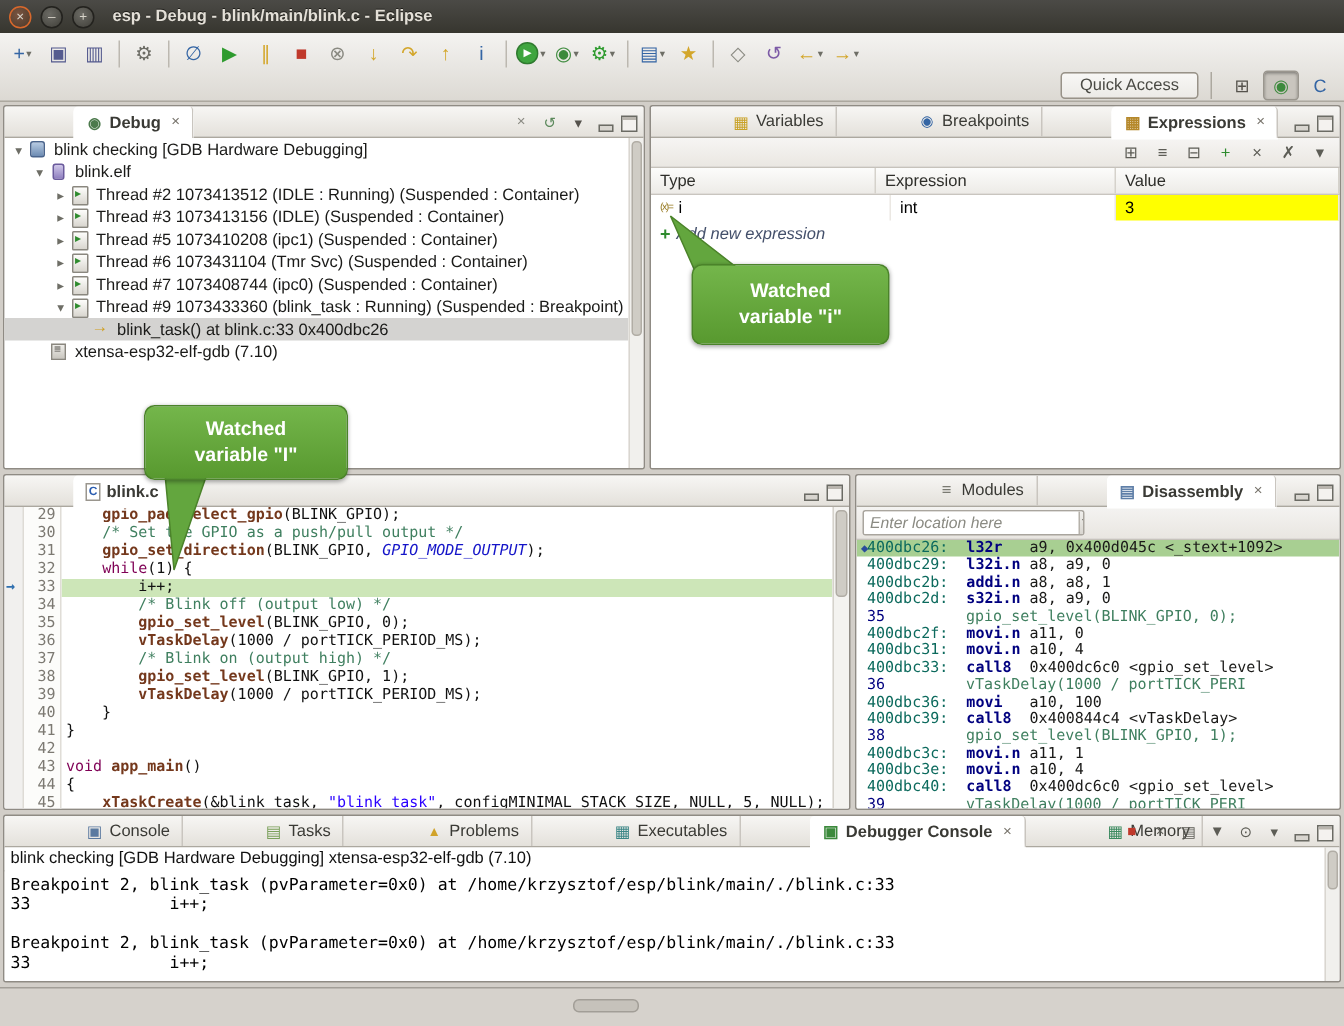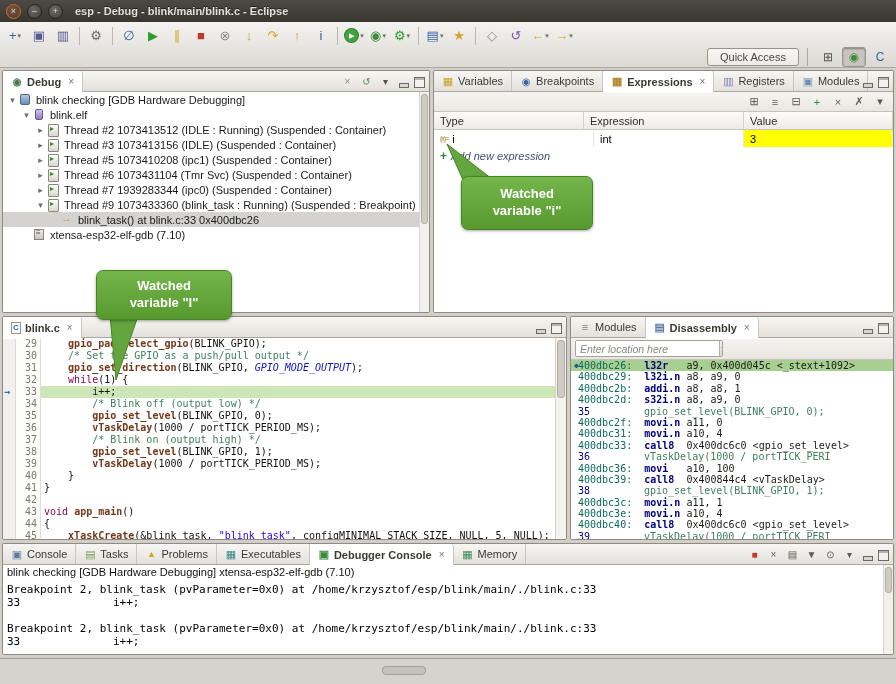--- a/index.html
+++ b/index.html
@@ -41,21 +41,21 @@
   .panel { position:absolute; background:#fff; border:1px solid #8f8b84; border-radius:2px; overflow:hidden; }
   .debug-panel   { left:2px;   top:70px;  width:428px; height:243px; }
   .vars-panel    { left:433px; top:70px;  width:461px; height:243px; }
   .editor-panel  { left:2px;   top:316px; width:565px; height:224px; }
   .disasm-panel  { left:570px; top:316px; width:324px; height:224px; }
   .console-panel { left:2px;   top:543px; width:892px; height:112px; }
 
   .tabs { height:21px; display:flex; align-items:stretch; position:relative;
     background:linear-gradient(#f7f6f4,#e4e1db); border-bottom:1px solid #aca89f; }
   .tab { display:flex; align-items:center; gap:4px; padding:0 8px; border-right:1px solid #c9c5bf;
-    color:#3a3a35; font-size:11px; white-space:nowrap; }
+    color:#3a3a35; font-size:11px; white-space:nowrap;margin-left:46px; }
   .tab.active { background:#fff; font-weight:bold; position:relative; z-index:2;
     border-top-left-radius:3px; border-top-right-radius:3px; box-shadow:0 1px 0 #fff; height:21px; }
   .tclose { color:#77736b; font-size:10px; margin-left:3px; font-weight:normal; }
   .hdr-icons { position:absolute; right:3px; top:0; height:21px; display:flex; align-items:center; gap:2px; z-index:3; }
   .view-icons { display:flex; align-items:center; gap:2px; }
   .hicon { width:17px; height:16px; display:flex; align-items:center; justify-content:center;
     color:#5d5d56; font-size:10px; border-radius:2px; }
   .vmin,.vmax { width:14px; height:14px; position:relative; }
   .vmin::after { content:""; position:absolute; left:3px; top:8px; width:8px; height:3px;
     border:1px solid #6b6b64; background:#d8d5cf; }
@@ -334,21 +334,21 @@
           <span class="nlabel">Thread #5 1073410208 (ipc1) (Suspended : Container)</span>
         </div>
         <div class="trow" style="padding-left: 32px;">
           <span class="expander">▸</span>
           <span class="nicon thread-icon"></span>
           <span class="nlabel">Thread #6 1073431104 (Tmr Svc) (Suspended : Container)</span>
         </div>
         <div class="trow" style="padding-left: 32px;">
           <span class="expander">▸</span>
           <span class="nicon thread-icon"></span>
-          <span class="nlabel">Thread #7 1939283344 (ipc0) (Suspended : Container)</span>
+          <span class="nlabel">Thread #7 1073408744 (ipc0) (Suspended : Container)</span>
         </div>
         <div class="trow" style="padding-left: 32px;">
           <span class="expander">▾</span>
           <span class="nicon thread-icon"></span>
           <span class="nlabel">Thread #9 1073433360 (blink_task : Running) (Suspended : Breakpoint)</span>
         </div>
         <div class="trow sel" style="padding-left: 46px;">
           <span class="expander"></span>
           <span class="nicon stack-frame-icon"></span>
           <span class="nlabel">blink_task() at blink.c:33 0x400dbc26</span>

